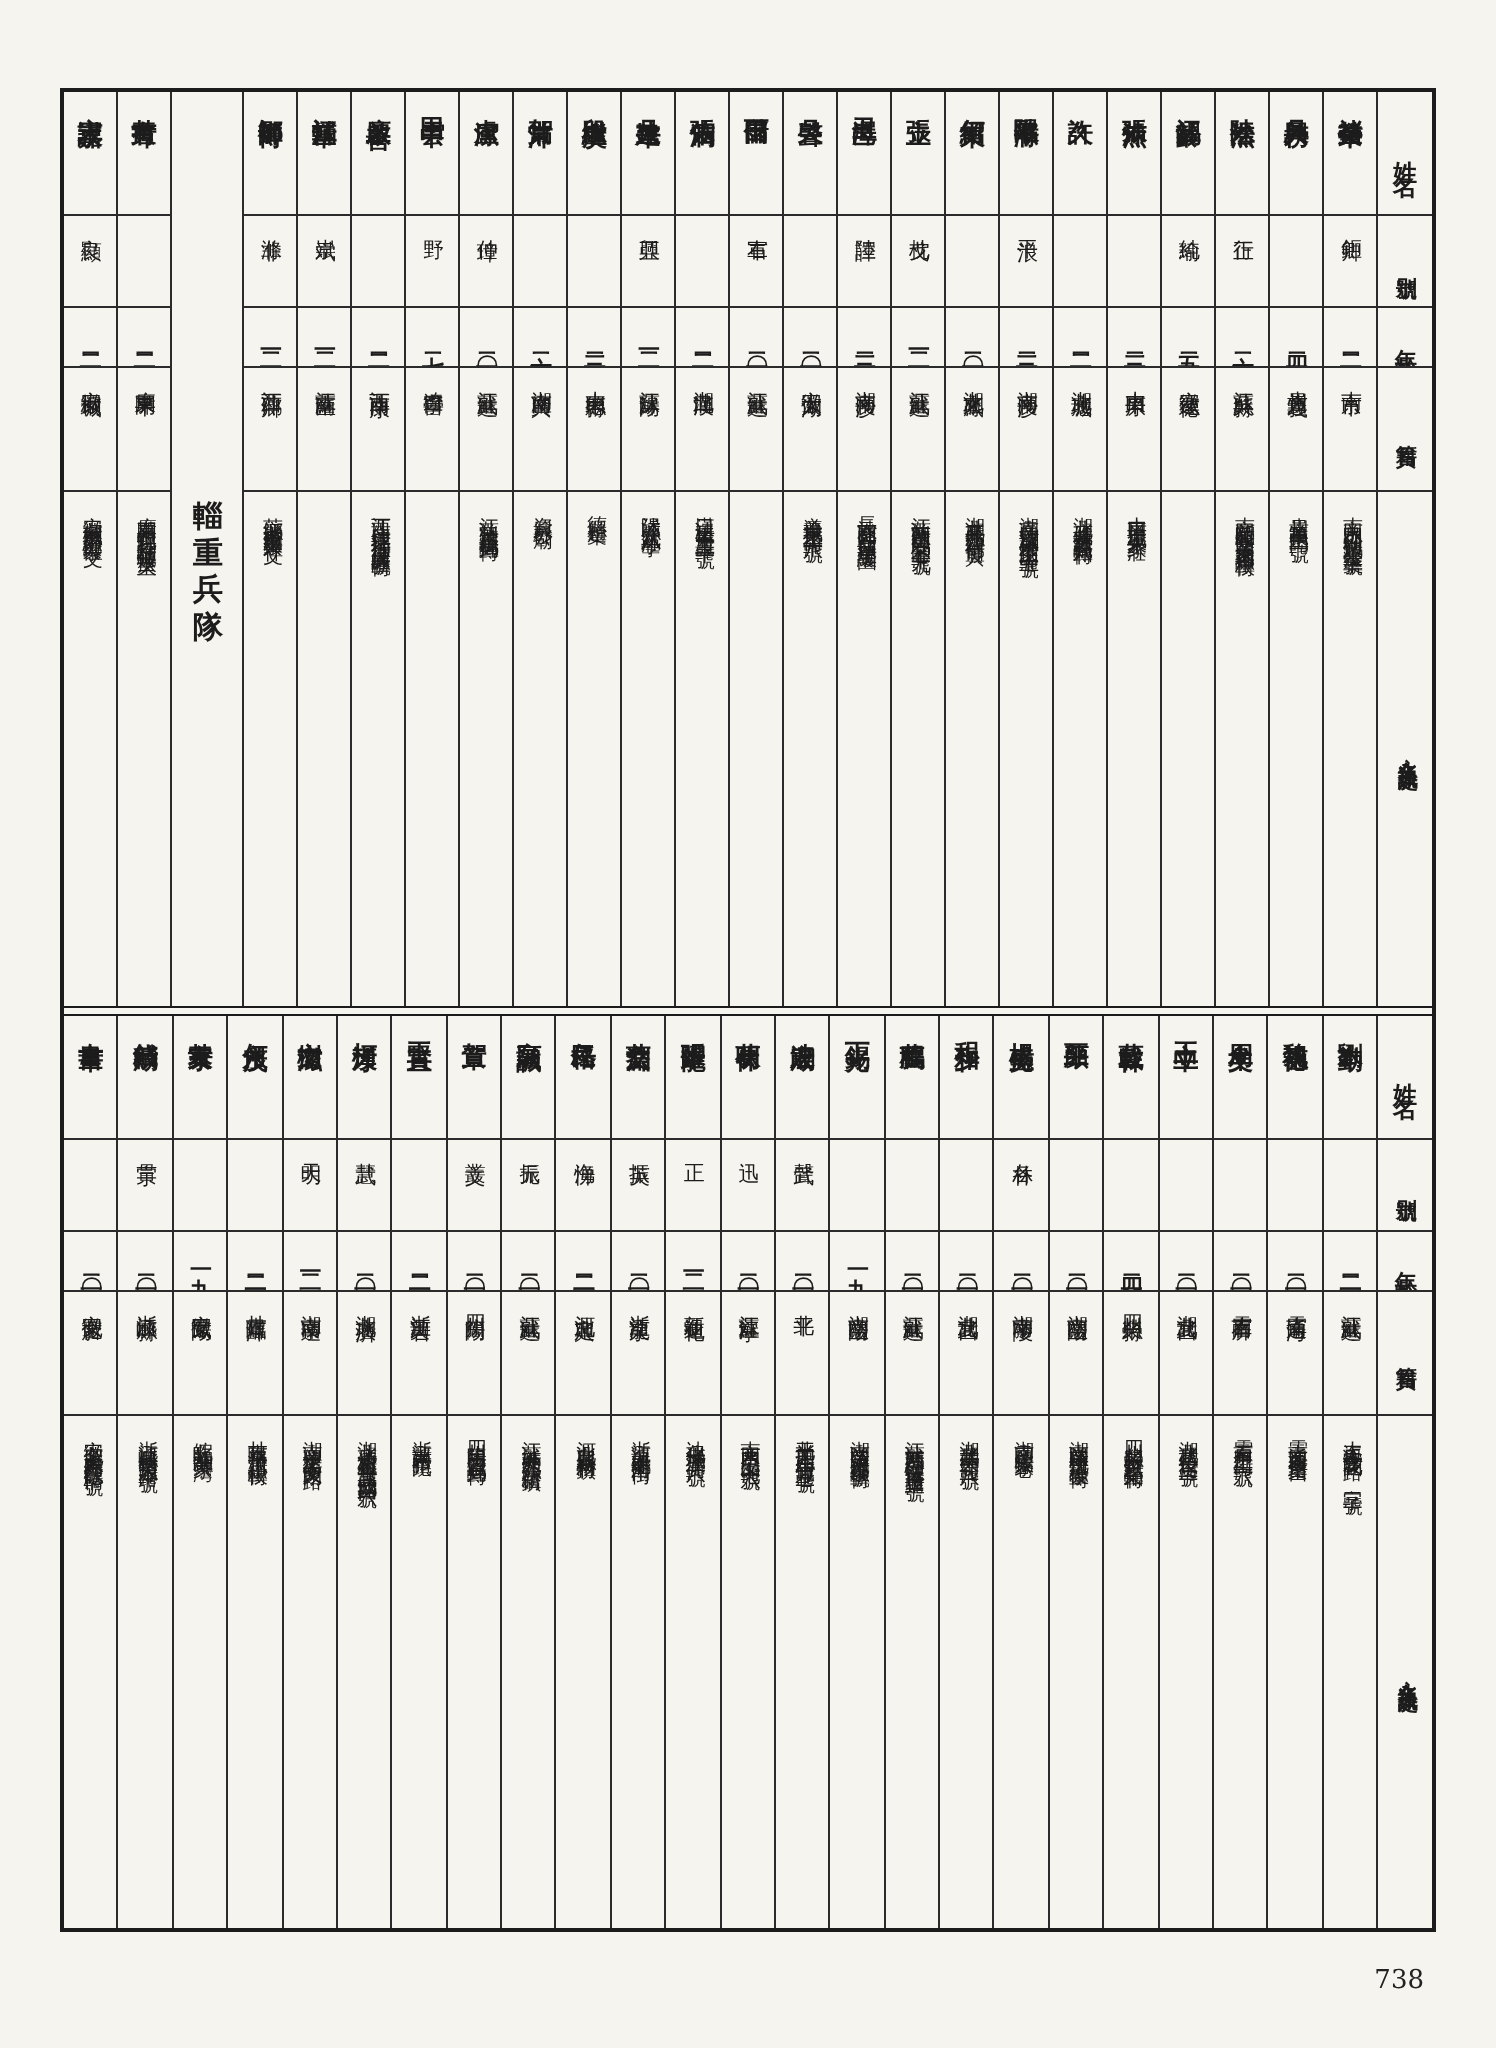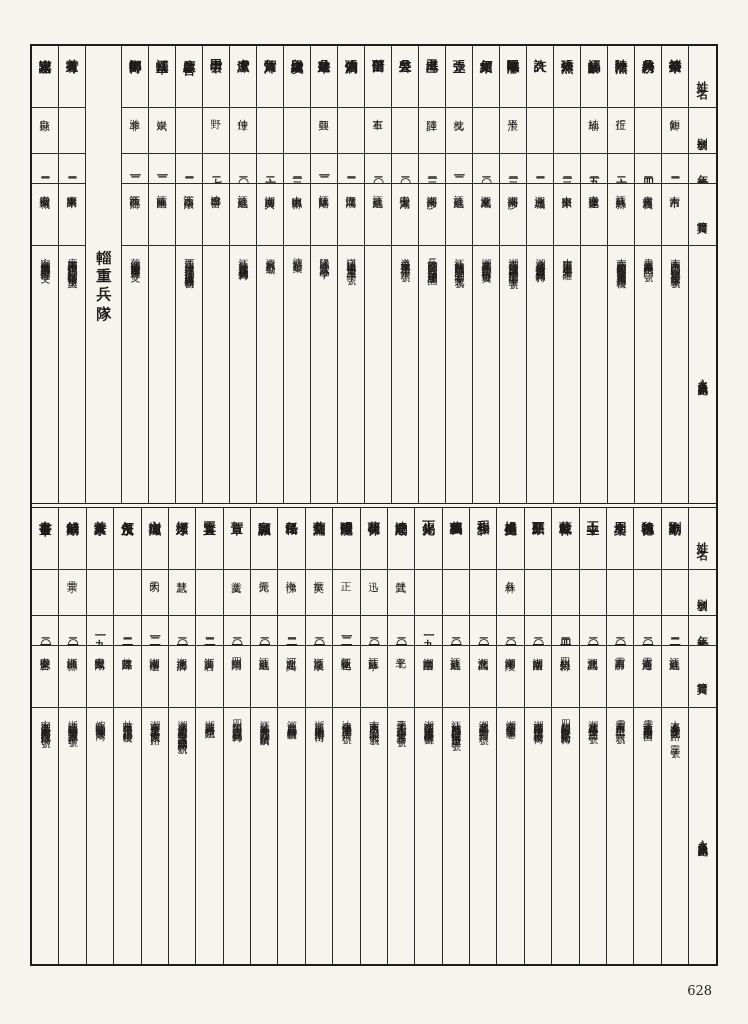--- a/index.html
+++ b/index.html
@@ -896,14 +896,14 @@
             <span class="vtext">安徽合肥</span>
           </div>
           <div class="cell c-addr">
             <span class="vtext">安徽合肥大東門外觀德橋一號</span>
           </div>
         </div>
       </section>
 
   </div>
 
-  <div class="page-number">628</div>
+  <div class="page-number">738</div>
 </div>
 
 </body></html>

